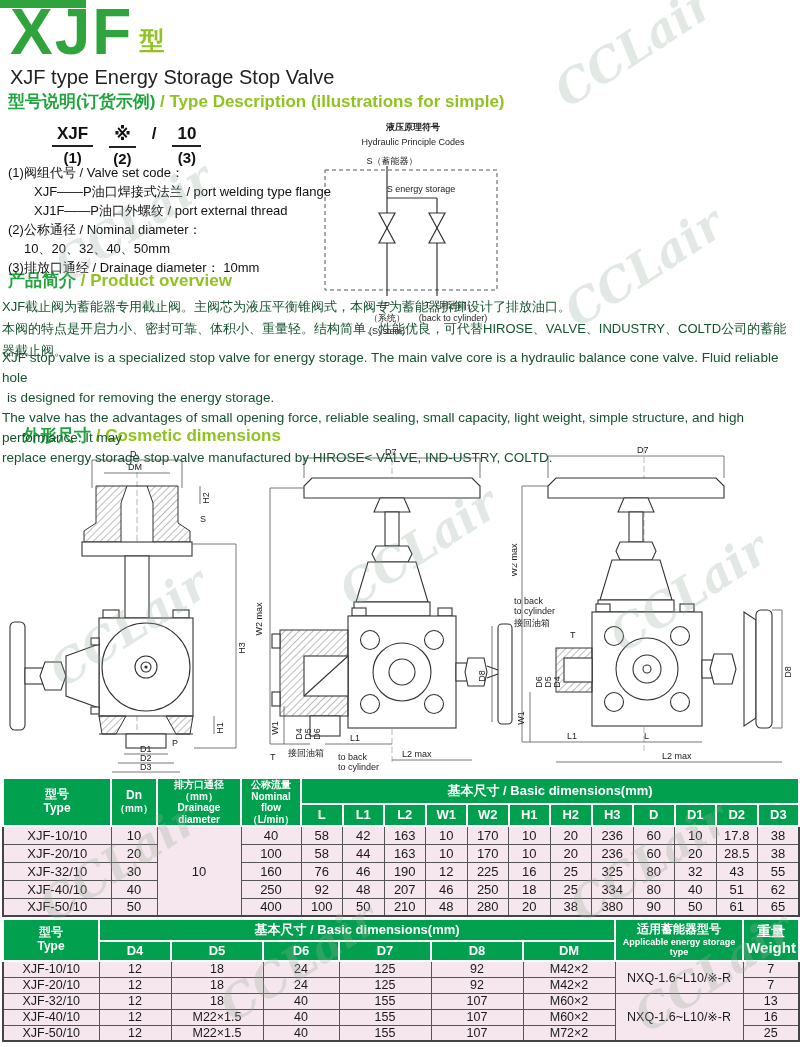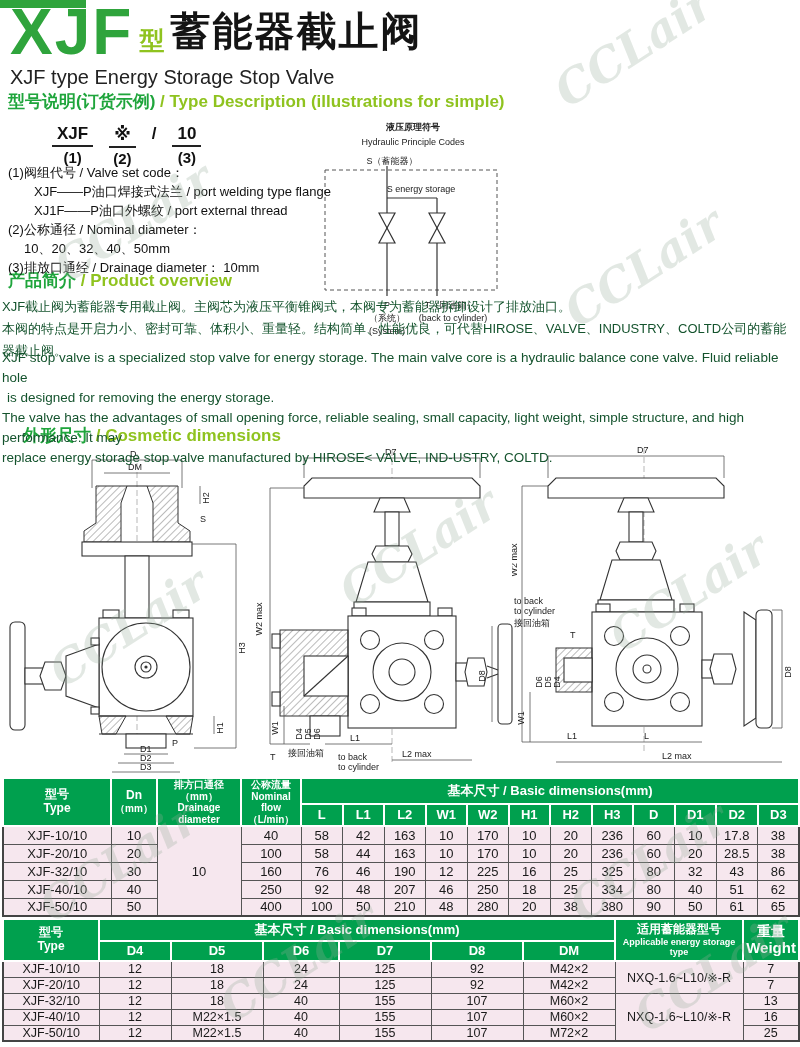--- a/index.html
+++ b/index.html
@@ -84,21 +84,20 @@
   <div class="wm" style="left:30px;top:835px">CCLair</div>
   <div class="wm" style="left:560px;top:835px">CCLair</div>
   <div class="wm" style="left:210px;top:935px">CCLair</div>
   <div class="wm" style="left:625px;top:945px">CCLair</div>
 
   <div class="corner"></div>
 
   <div class="title">
     <span class="t-xjf">XJF</span>
     <span class="t-geng">型</span>
-    <span class="t-cn">蓄能器截止阀</span>
   </div>
   <div class="subtitle">XJF type Energy Storage Stop Valve</div>
 
   <div class="h-sec" id="sec1">
     <span class="cn">型号说明(订货示例)</span><span class="en"> / Type Description (illustrations for simple)</span>
   </div>
 
   <div class="typecode">
     <span class="tc-part">
       <span class="tc-top">XJF</span>
@@ -440,21 +439,21 @@
         <td>46</td>
         <td>190</td>
         <td>12</td>
         <td>225</td>
         <td>16</td>
         <td>25</td>
         <td>325</td>
         <td>80</td>
         <td>32</td>
         <td>43</td>
-        <td>86</td>
+        <td>55</td>
       </tr>
       <tr>
         <td>XJF-40/10</td>
         <td>40</td>
         <td>250</td>
         <td>92</td>
         <td>48</td>
         <td>207</td>
         <td>46</td>
         <td>250</td>

